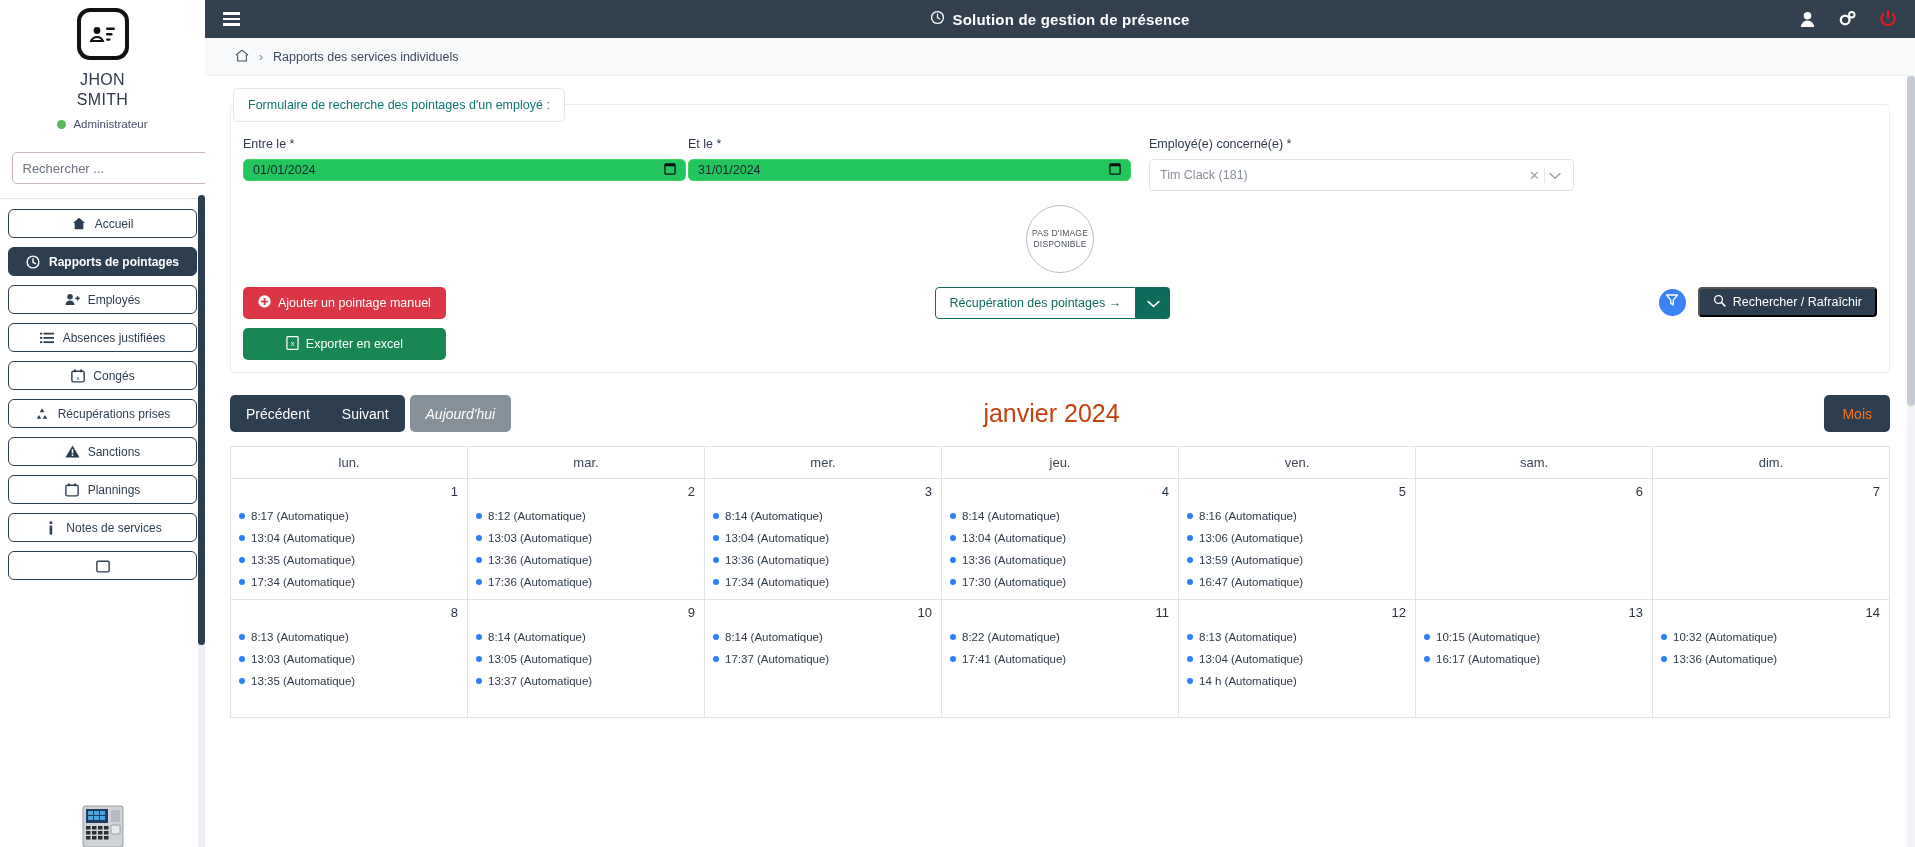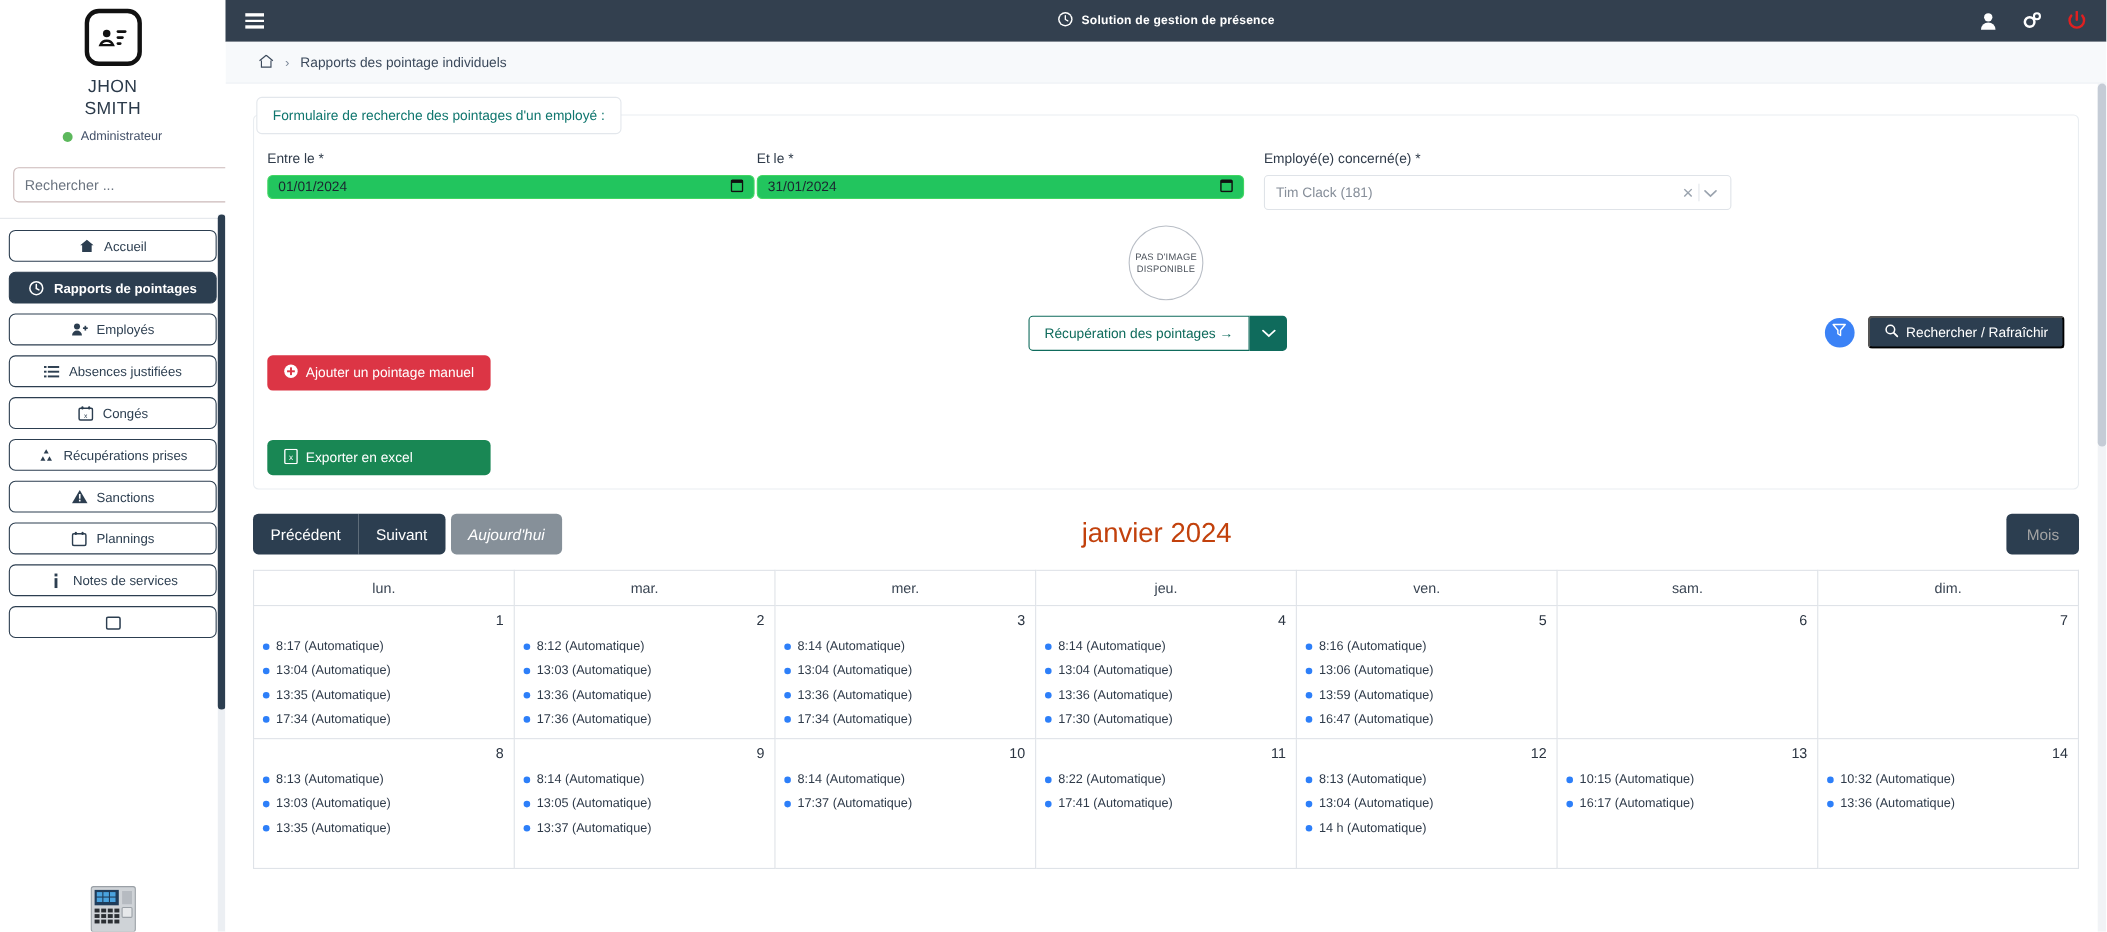--- a/index.html
+++ b/index.html
@@ -79,21 +79,21 @@
   .main { flex: 1; display: flex; flex-direction: column; height: 847px; position: relative; background:#fff;}
 
   .topbar {
     height: 38px; background: #33404f; display: flex; align-items: center;
     padding: 0 18px; color: #fff; position: relative; flex: 0 0 38px;
   }
   .hamburger { display: flex; flex-direction: column; gap: 3px; cursor: pointer; }
   .hamburger span { display: block; width: 17px; height: 2.5px; background: #fff; }
   .topbar-title {
     position: absolute; left: 0; right: 0; 
-    font-size: 11px; font-weight: bold; letter-spacing: .2px;
+    font-size: 15px; font-weight: bold; letter-spacing: .2px;
     display: flex; align-items: center; justify-content: center; gap: 7px;
     pointer-events: none;
   }
   .topbar-right {
     margin-left: auto; display: flex; align-items: center; gap: 22px; z-index: 2;
   }
   .icon-btn { cursor: pointer; display: flex; align-items: center; }
 
   .content {
     flex: 1; background: #fff; overflow: hidden; position: relative;
@@ -147,24 +147,23 @@
     display: flex; flex-direction: column; align-items: center; justify-content: center;
     font-size: 8.5px; color: #4c535c; text-align: center; line-height: 11px;
     letter-spacing: .2px;
   }
 
   .actions-row {
     display: flex; align-items: flex-start; margin-top: 14px; position: relative;
   }
   .left-actions { display: flex; flex-direction: column; gap: 9px; }
   .btn {
-    display: inline-flex; align-items: center; justify-content: flex-start; gap: 7px;
+    display: inline-flex; align-items: center; justify-content: center; gap: 7px;
     border-radius: 5px; font-size: 12.5px; cursor: pointer; border: none;
     font-family: "Liberation Sans", sans-serif;
-    margin-top: 36px;
   }
   .btn-danger { background: #dc3545; color: #fff; height: 32px; padding: 0 15px; }
   .btn-success { background: #198754; color: #fff; height: 32px; padding: 0 15px; }
 
   .mid-actions { margin: 0 auto; display: flex; align-items: flex-start; }
   .split-btn { display: flex; height: 32px; }
   .split-main {
     border: 1px solid #0f6b5c; background: #fff; color: #0f6b5c;
     padding: 0 14px; display: flex; align-items: center; font-size: 12.5px; cursor: pointer;
     border-radius: 4px 0 0 4px;
@@ -200,21 +199,21 @@
   .btn-today {
     background: #869099; color: #fff; height: 37px; padding: 0 16px; margin-left: 5px;
     display: flex; align-items: center; font-size: 14px; cursor: pointer;
     border: none; border-radius: 5px; font-family: "Liberation Sans", sans-serif; font-style: italic;
   }
   .cal-title {
     position: absolute; left: 0; right: 17px; text-align: center;
     font-size: 25px; color: #c2410c; pointer-events: none;
   }
   .btn-month {
-    margin-left: auto; background: #2c3e50; color: #a3a3a3; height: 37px; padding: 0 18px;
+    margin-left: auto; background: #2c3e50; color: #f97316; height: 37px; padding: 0 18px;
     display: flex; align-items: center; font-size: 14px; cursor: pointer;
     border: none; border-radius: 5px; z-index: 2; font-family: "Liberation Sans", sans-serif;
   }
 
   .cal-table { width: 100%; border-collapse: collapse; margin-top: 14px; table-layout: fixed; }
   .cal-table th {
     border: 1px solid #dfe3e8; height: 32px; font-size: 13px; font-weight: 400;
     color: #3a4553; background: #fff;
   }
   .cal-table td {
@@ -452,21 +451,21 @@
 
     <div class="content">
 
       <div class="breadcrumb-bar">
         <span>
           <svg width="14" height="13" viewBox="0 0 16 15">
               <path d="M8 1.4 L15 7.2 M8 1.4 L1 7.2 M3 7 V13.8 H13 V7" fill="none" stroke="#3c4a5c" stroke-width="1.2"></path>
             </svg>
         </span>
         <span class="bc-sep">›</span>
-        <span>Rapports des pointage individuels</span>
+        <span>Rapports des services individuels</span>
       </div>
 
       <div class="panel-wrap">
         <div class="legend-box">Formulaire de recherche des pointages d'un employé :</div>
 
         <div class="fieldset">
           <div class="form-row">
 
             <div class="form-col col-a">
               <div class="field-label">Entre le *</div>

